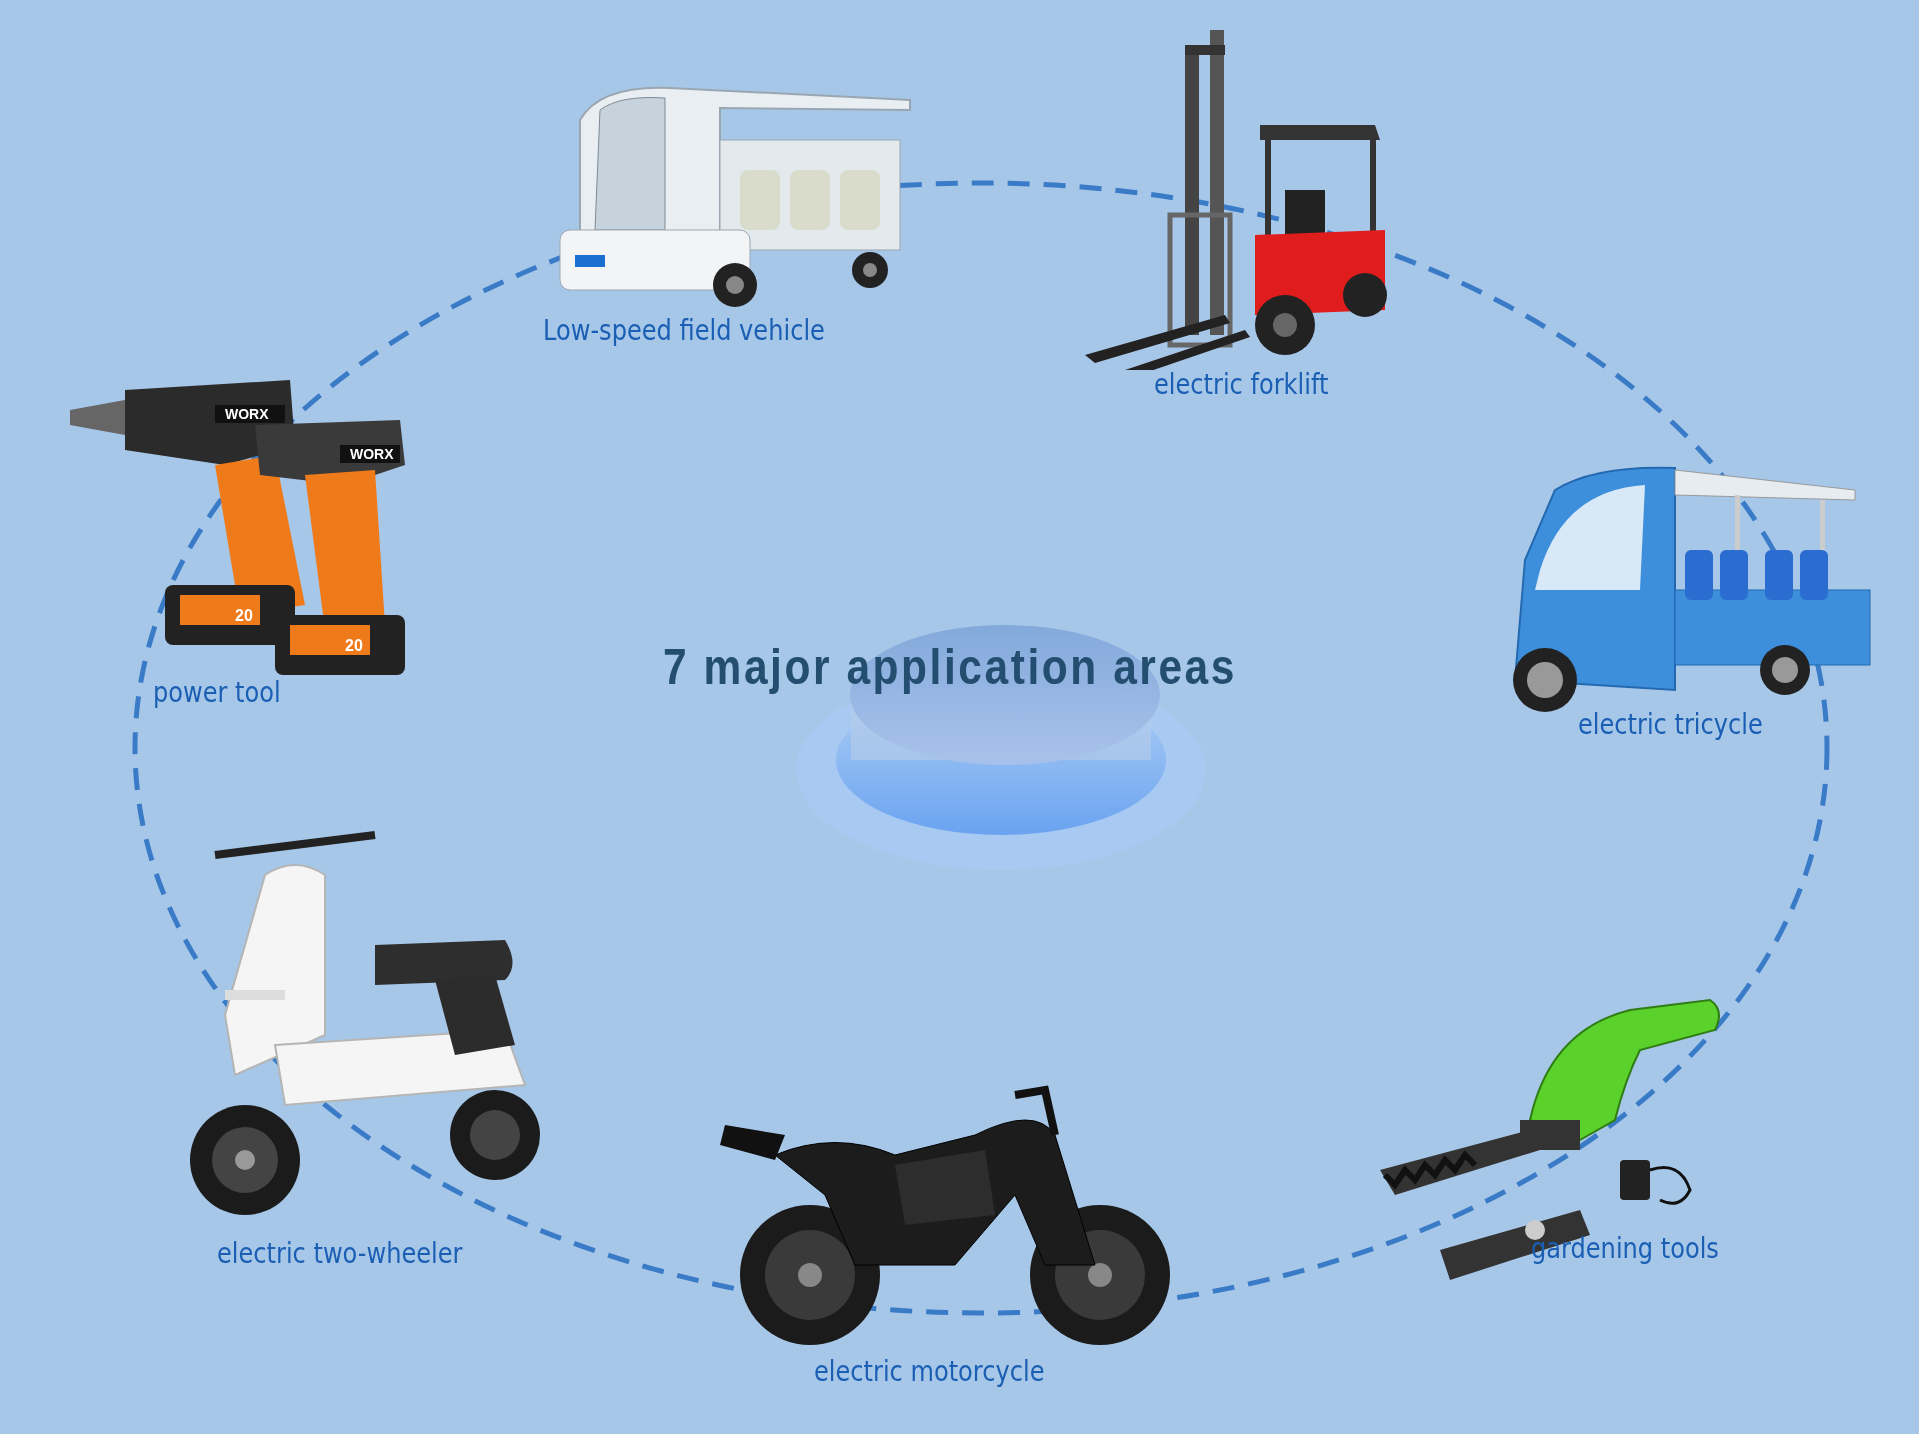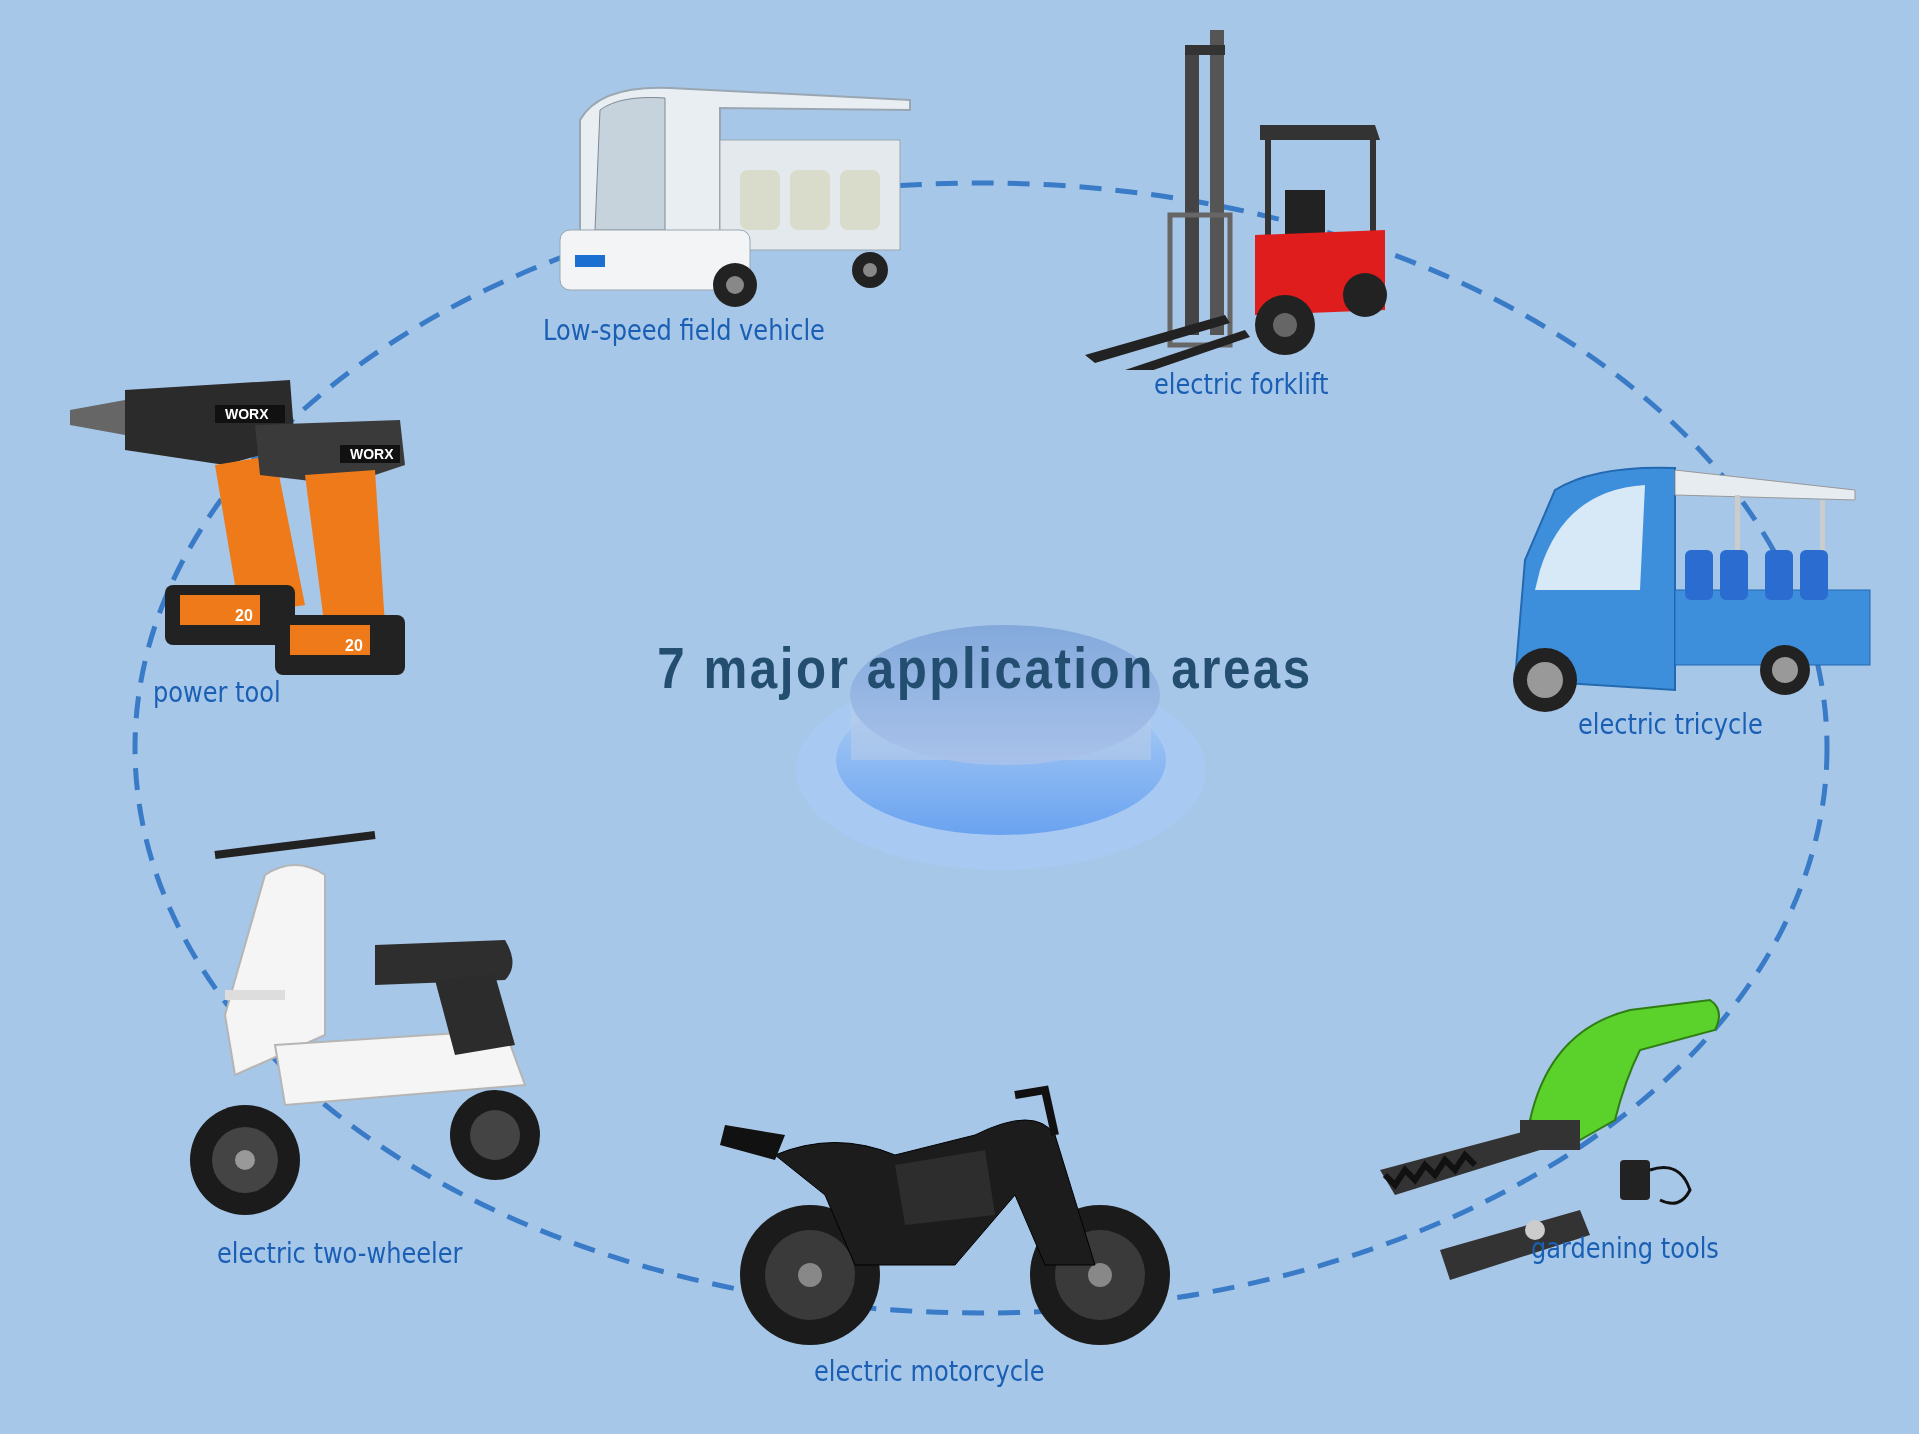--- a/index.html
+++ b/index.html
@@ -1,18 +1,18 @@
 <!DOCTYPE html>
 <html><head>
 <meta charset="utf-8">
 <style>
   html,body{margin:0;padding:0;}
   body{width:1919px;height:1434px;background:#a7c7e8;position:relative;overflow:hidden;font-family:"Liberation Sans",sans-serif;}
   .ring{position:absolute;left:0;top:0;}
-  .title{position:absolute;left:985px;top:667px;transform:translate(-50%,-50%);font-family:"Liberation Sans",sans-serif;font-weight:bold;font-size:58px;color:#234e70;letter-spacing:3px;white-space:nowrap;transform-origin:center;z-index:3;}
+  .title{position:absolute;left:950px;top:667px;transform:translate(-50%,-50%);font-family:"Liberation Sans",sans-serif;font-weight:bold;font-size:50px;color:#234e70;letter-spacing:3px;white-space:nowrap;transform-origin:center;z-index:3;}
   .title span{display:inline-block;transform:scaleX(0.85);}
   .pedestal{position:absolute;left:795px;top:620px;z-index:2;}
   .label{position:absolute;font-family:"DejaVu Sans",sans-serif;font-size:28px;color:#1a5fb4;white-space:nowrap;transform:scaleX(0.86);transform-origin:left center;z-index:3;}
   .item{position:absolute;z-index:2;}
 </style>
 </head>
 <body>
 
 <svg class="ring" width="1919" height="1434">
   <ellipse cx="981" cy="748" rx="846" ry="565" fill="none" stroke="#3a7bc8" stroke-width="5" stroke-dasharray="22 14"></ellipse>

